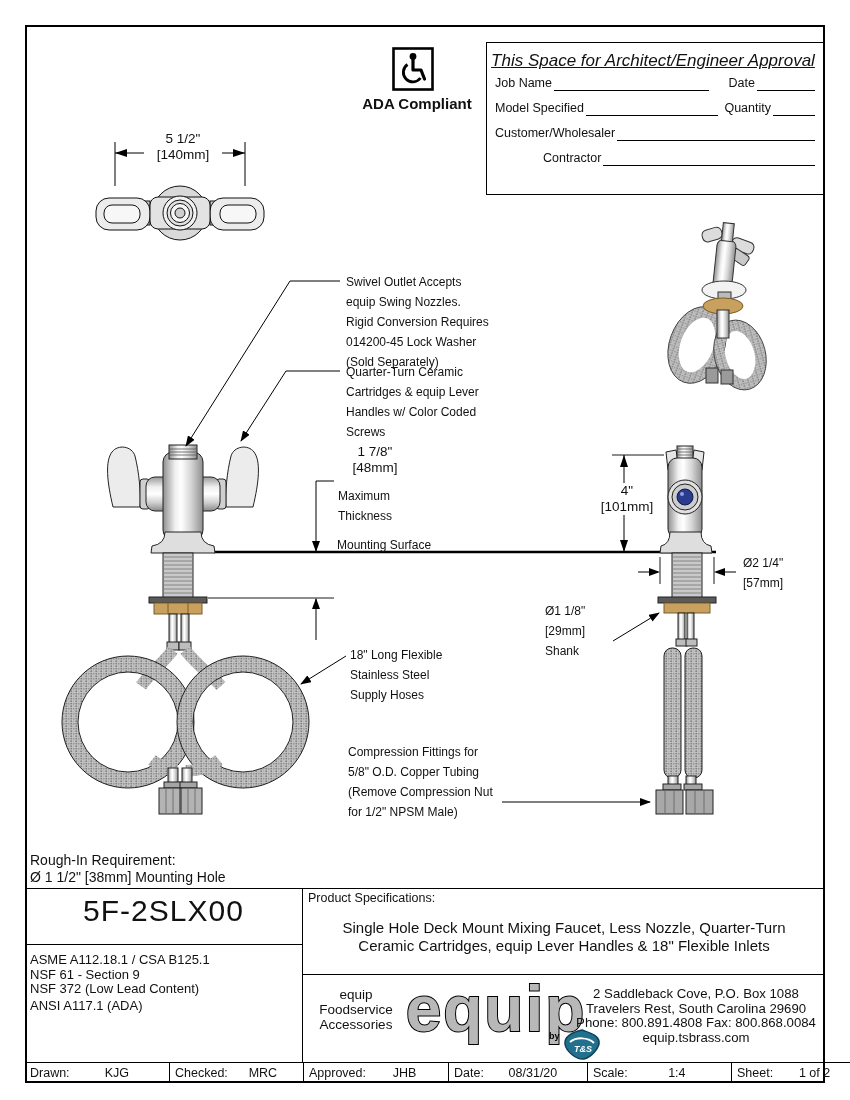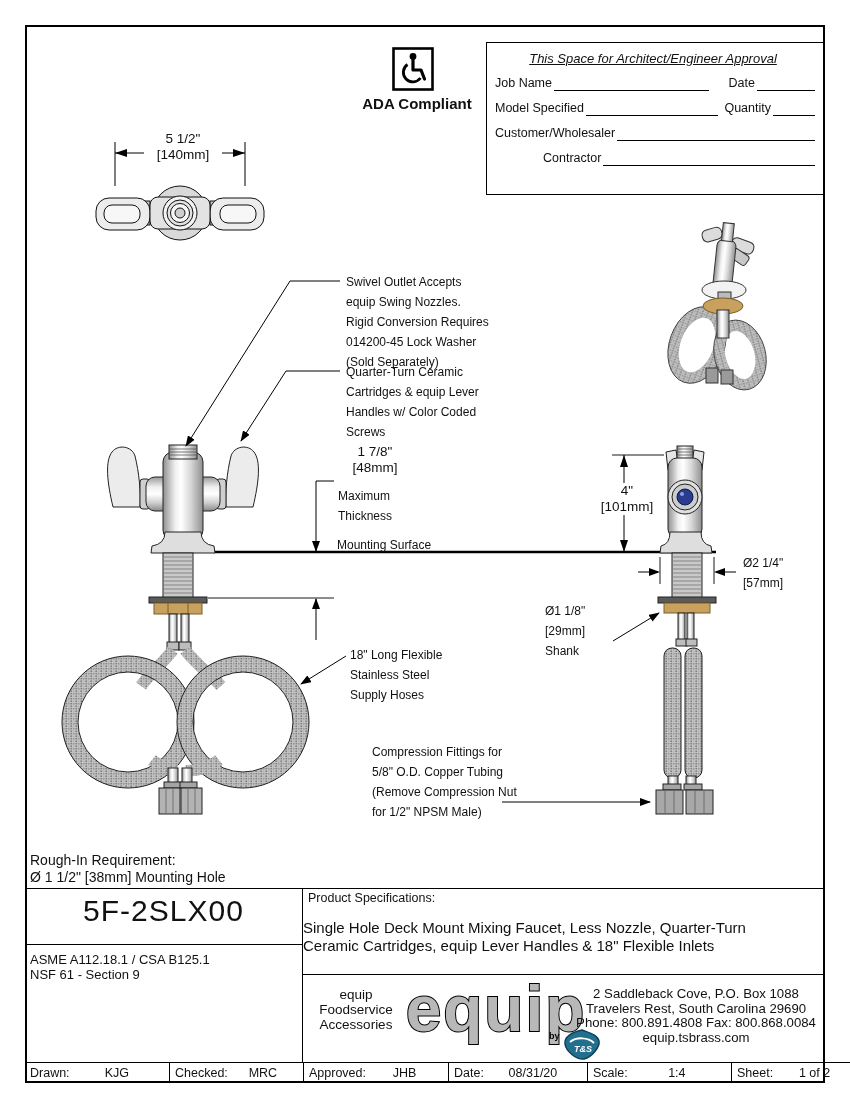--- a/index.html
+++ b/index.html
@@ -5,21 +5,21 @@
   html,body{margin:0;padding:0;background:#fff;}
   #sheet{position:relative;width:850px;height:1100px;background:#fff;overflow:hidden;
          font-family:"Liberation Sans",sans-serif;color:#111;}
   .abs{position:absolute;}
   .ml{white-space:pre-line;}
   .bx{box-sizing:border-box;}
   #pageborder{left:25px;top:25px;width:800px;height:1058px;border:2px solid #000;}
   
   #approval{left:486px;top:42px;width:338px;height:153px;border:1.5px solid #000;font-size:12.5px;}
   #approval .title{position:absolute;left:0;right:4px;top:8px;text-align:center;font-style:italic;
-                   text-decoration:underline;font-size:13px;}
+                   text-decoration:underline;font-size:17px;}
   .aprow{position:absolute;left:8px;right:8px;display:flex;height:16px;}
   .aprow .lbl{flex:0 0 auto;}
   .aprow .fill{flex:1 1 auto;border-bottom:1px solid #000;height:14px;margin-left:2px;}
   .aprow .fill2{flex:0 0 auto;border-bottom:1px solid #000;height:14px;margin-left:2px;}
   
   .note{font-size:12px;line-height:20px;}
   .dimt{font-size:13.5px;line-height:16px;text-align:center;background:#fff;padding:0 2px;}
   #tb-modelbox{left:25px;top:888px;width:278px;height:57px;border-top:1.5px solid #000;
                border-right:1.5px solid #000;border-bottom:1.5px solid #000;}
   #tb-compliance{left:25px;top:945px;width:278px;height:117px;border-right:1.5px solid #000;}
@@ -28,21 +28,21 @@
   #tb-brand{left:303px;top:975px;width:522px;height:87px;}
   #tb-footer{left:25px;top:1062px;width:836px;height:21px;border-top:1.5px solid #000;
              display:flex;font-size:12.5px;}
   .fcell{display:flex;align-items:center;border-left:1.5px solid #000;padding:0 5px;box-sizing:border-box;}
   .fcell:first-child{border-left:none;}
   .fcell .flbl{flex:0 0 auto;}
   .fcell .fval{flex:1 1 auto;text-align:center;}
   .small-lab{font-size:12.5px;padding:2px 0 0 5px;}
   #model-number{margin-top:5px;text-align:center;font-size:30px;letter-spacing:1px;}
   #compliance-list{font-size:13px;line-height:14.5px;padding:8px 0 0 5px;}
-  #spec-text{margin-top:14px;font-size:15px;line-height:17.5px;}
+  #spec-text{margin-top:14px;text-align:center;font-size:15px;line-height:17.5px;}
   #brand-small{position:absolute;left:8px;top:12px;width:90px;text-align:center;
                font-size:13.5px;line-height:15px;}
   #address{position:absolute;right:4px;top:12px;width:250px;text-align:center;
            font-size:13.2px;line-height:14.5px;}
   #ada-label{font-weight:bold;font-size:15px;text-align:center;}
   svg text{font-family:"Liberation Sans",sans-serif;}
 </style>
 </head>
 <body>
 
@@ -292,36 +292,38 @@
 [57mm]</div>
 
   <div class="abs note ml" style="left:545px;top:601px;width:75px;">Ø1 1/8"
 [29mm]
 Shank</div>
 
   <div class="abs note ml" style="left:350px;top:645px;width:150px;">18" Long Flexible
 Stainless Steel
 Supply Hoses</div>
 
-  <div class="abs note ml" style="left:348px;top:742px;width:180px;margin-left:24px;">Compression Fittings for
+  <div class="abs note ml" style="left:348px;top:742px;width:180px;">Compression Fittings for
 5/8" O.D. Copper Tubing
 (Remove Compression Nut
 for 1/2" NPSM Male)</div>
 
   <div class="abs ml" style="left:30px;top:852px;width:260px;font-size:14px;line-height:17px;">Rough-In Requirement:
 Ø 1 1/2" [38mm] Mounting Hole</div>
 
   <div class="abs bx" id="tb-modelbox">
     <div id="model-number">5F-2SLX00</div>
   </div>
 
   <div class="abs bx" id="tb-compliance">
     <div id="compliance-list">
       <div>ASME A112.18.1 / CSA B125.1</div>
       <div>NSF 61 - Section 9</div>
+      <div>NSF 372 (Low Lead Content)</div>
+      <div style="margin-top:2px;">ANSI A117.1 (ADA)</div>
     </div>
   </div>
 
   <div class="abs bx" id="tb-specs">
     <div class="small-lab">Product Specifications:</div>
     <div id="spec-text" class="ml">Single Hole Deck Mount Mixing Faucet, Less Nozzle, Quarter-Turn
 Ceramic Cartridges, equip Lever Handles &amp; 18" Flexible Inlets</div>
   </div>
 
   <div class="abs bx" id="tb-brand">

